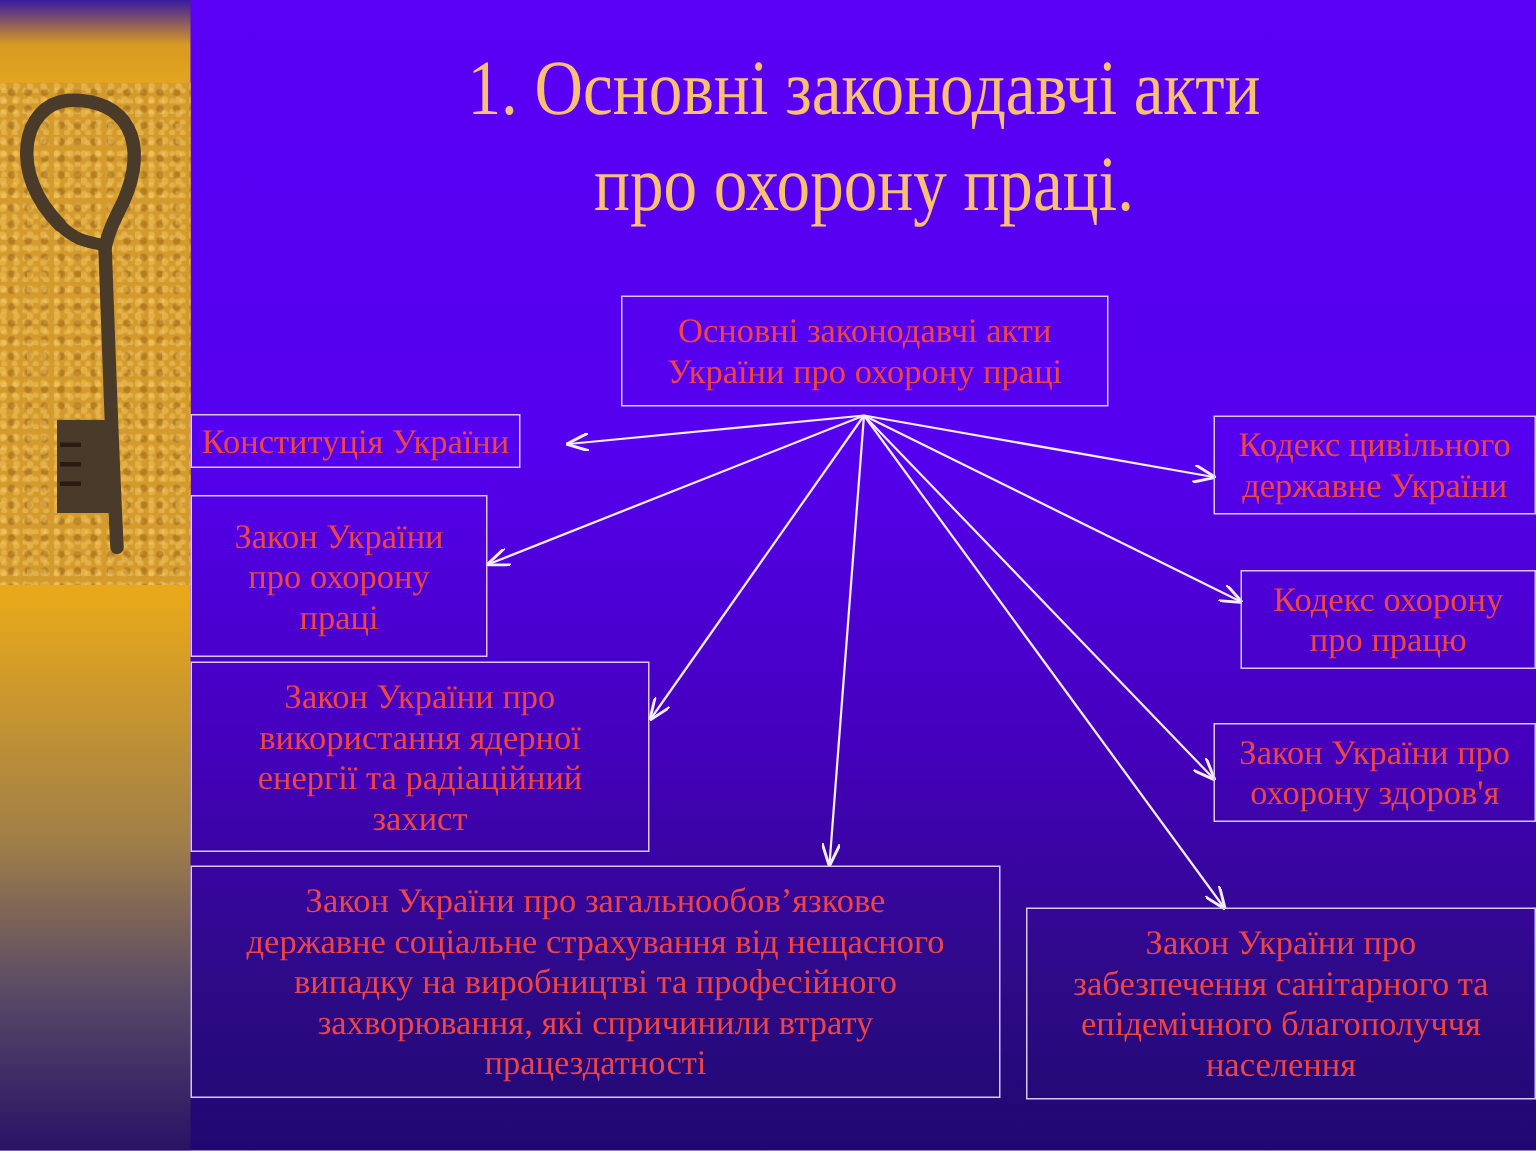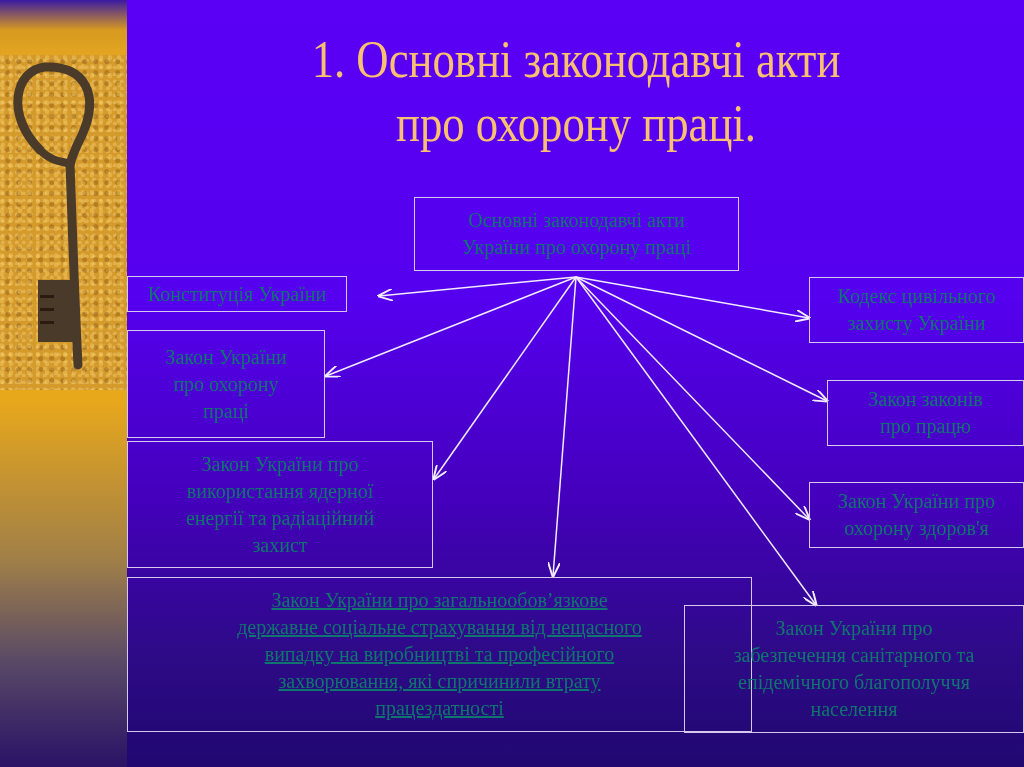--- a/index.html
+++ b/index.html
@@ -21,22 +21,22 @@
         #d59a2c;
       background-size: 9px 9px, 11px 11px, 7px 7px, auto;
     }
     .key { position:absolute; left:0; top:55px; }
     .title {
       position:absolute; left:128px; top:28px; width:896px; text-align:center;
       color:#f8c070; font-size:52px; line-height:64px; font-family:"Liberation Serif", serif;
       transform: scaleX(0.86); transform-origin: center top;
     }
     .box {
-      position:absolute; border:1.5px solid #d8c8f0; color:#0f766e;
-      font-size:20px; line-height:27px; text-align:center;
+      position:absolute; border:1.5px solid #d8c8f0; color:#ef4444;
+      font-size:23px; line-height:27px; text-align:center;
       display:flex; align-items:center; justify-content:center; box-sizing:border-box;
       padding:0 4px; white-space:pre-line;
     }
     svg.lines { position:absolute; left:0; top:0; }
   </style>
 </head>
 <body>
 
 <div class="left-strip"></div>
 <div class="sand"></div>
@@ -77,27 +77,27 @@
 України про охорону праці</div>
 
 <div class="box" style="left:127px;top:276px;width:220px;height:36px;">Конституція України</div>
 <div class="box" style="left:127px;top:330px;width:198px;height:108px;">Закон України
 про охорону
 праці</div>
 <div class="box" style="left:127px;top:441px;width:306px;height:127px;">Закон України про
 використання ядерної
 енергії та радіаційний
 захист</div>
-<div class="box" style="left:127px;top:577px;width:625px;height:155px;text-decoration:underline;">Закон України про загальнообов’язкове
+<div class="box" style="left:127px;top:577px;width:540px;height:155px;">Закон України про загальнообов’язкове
 державне соціальне страхування від нещасного
 випадку на виробництві та професійного
 захворювання, які спричинили втрату
 працездатності</div>
 <div class="box" style="left:809px;top:277px;width:215px;height:66px;">Кодекс цивільного
-захисту України</div>
-<div class="box" style="left:827px;top:380px;width:197px;height:66px;">Закон законів
+державне України</div>
+<div class="box" style="left:827px;top:380px;width:197px;height:66px;">Кодекс охорону
 про працю</div>
 <div class="box" style="left:809px;top:482px;width:215px;height:66px;">Закон України про
 охорону здоров'я</div>
 <div class="box" style="left:684px;top:605px;width:340px;height:128px;">Закон України про
 забезпечення санітарного та
 епідемічного благополуччя
 населення</div>
 
 </body></html>

